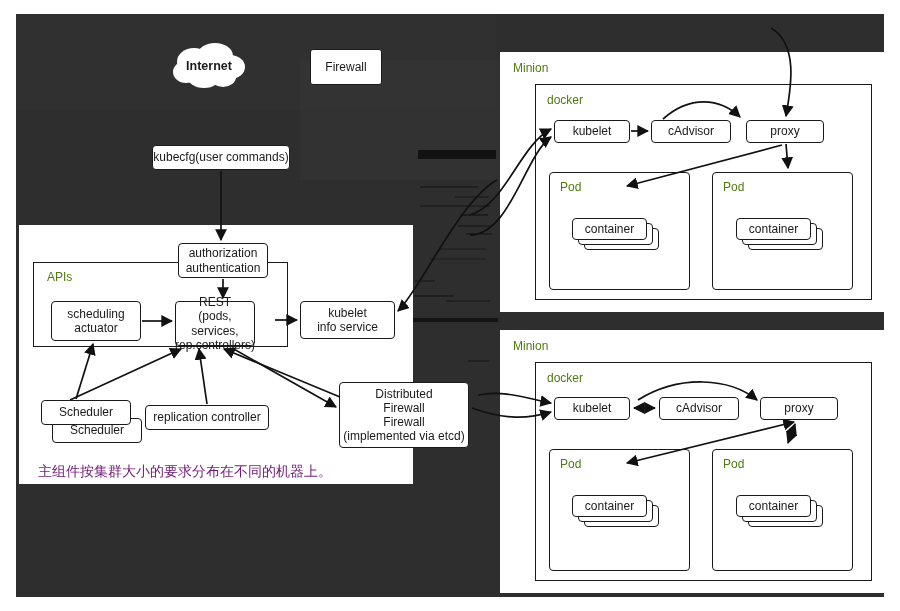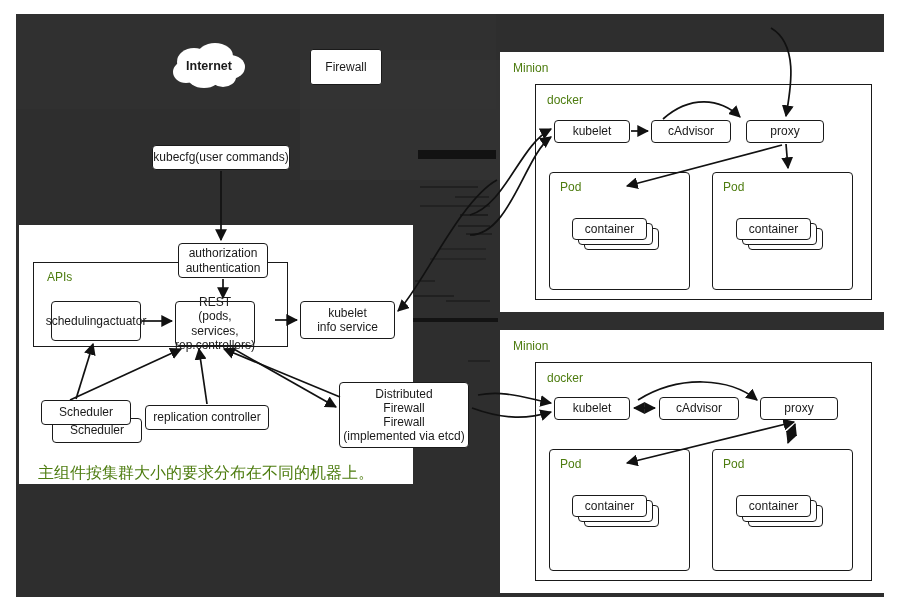--- a/index.html
+++ b/index.html
@@ -27,21 +27,21 @@
   .fs12{font-size:12px;}
 
   
   .cloud{position:absolute;}
   .cloud span{position:absolute;left:0;top:0;width:100%;height:100%;
         display:flex;align-items:center;justify-content:center;
         font-weight:bold;font-size:12.5px;color:#1a1a1a;z-index:3;}
 
   svg.ov{position:absolute;left:0;top:0;width:900px;height:611px;
          pointer-events:none;overflow:visible;}
-  .cap{position:absolute;font-size:16px;color:#4d7c0f;}
+  .cap{position:absolute;font-size:14px;color:#701a75;}
 </style>
 </head>
 <body>
 
 <div id="stage">
 
   <div class="backdrop"></div>
   <div class="backdrop-shade1"></div>
   <div class="backdrop-shade2"></div>
 
@@ -86,21 +86,21 @@
   <div class="panel" style="left:19px;top:225px;width:394px;height:259px;"></div>
 
   <div class="plainbox" style="left:33px;top:262px;width:255px;height:85px;"></div>
   <div class="lbl fs12" style="left:47px;top:270px;">APIs</div>
 
   <div class="nbox fs12" style="left:178px;top:243px;width:90px;height:35px;flex-direction:column;">
     <div>authorization</div>
     <div>authentication</div>
   </div>
 
-  <div class="nbox fs12" style="left:51px;top:301px;width:90px;height:40px;flex-direction:row;">
+  <div class="nbox fs12" style="left:51px;top:301px;width:90px;height:40px;flex-direction:column;">
     <div>scheduling</div>
     <div>actuator</div>
   </div>
 
   <div class="nbox fs12" style="left:175px;top:301px;width:80px;height:45px;flex-direction:column;">
     <div>REST</div>
     <div>(pods, services,</div>
     <div>rep.controllers)</div>
   </div>
 

